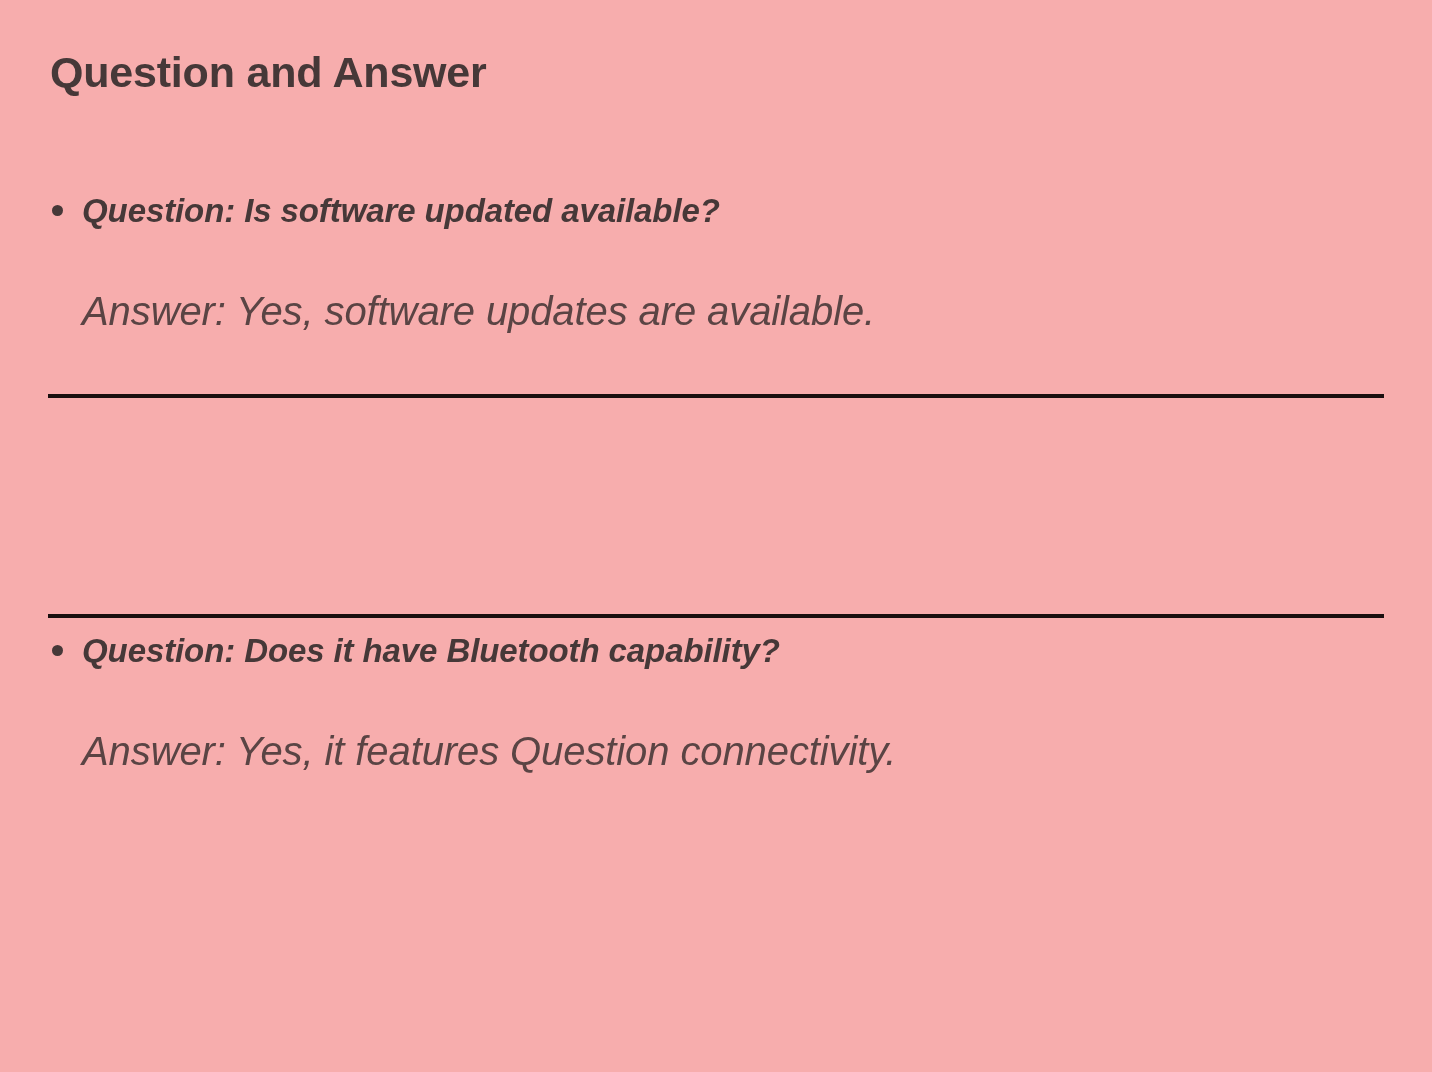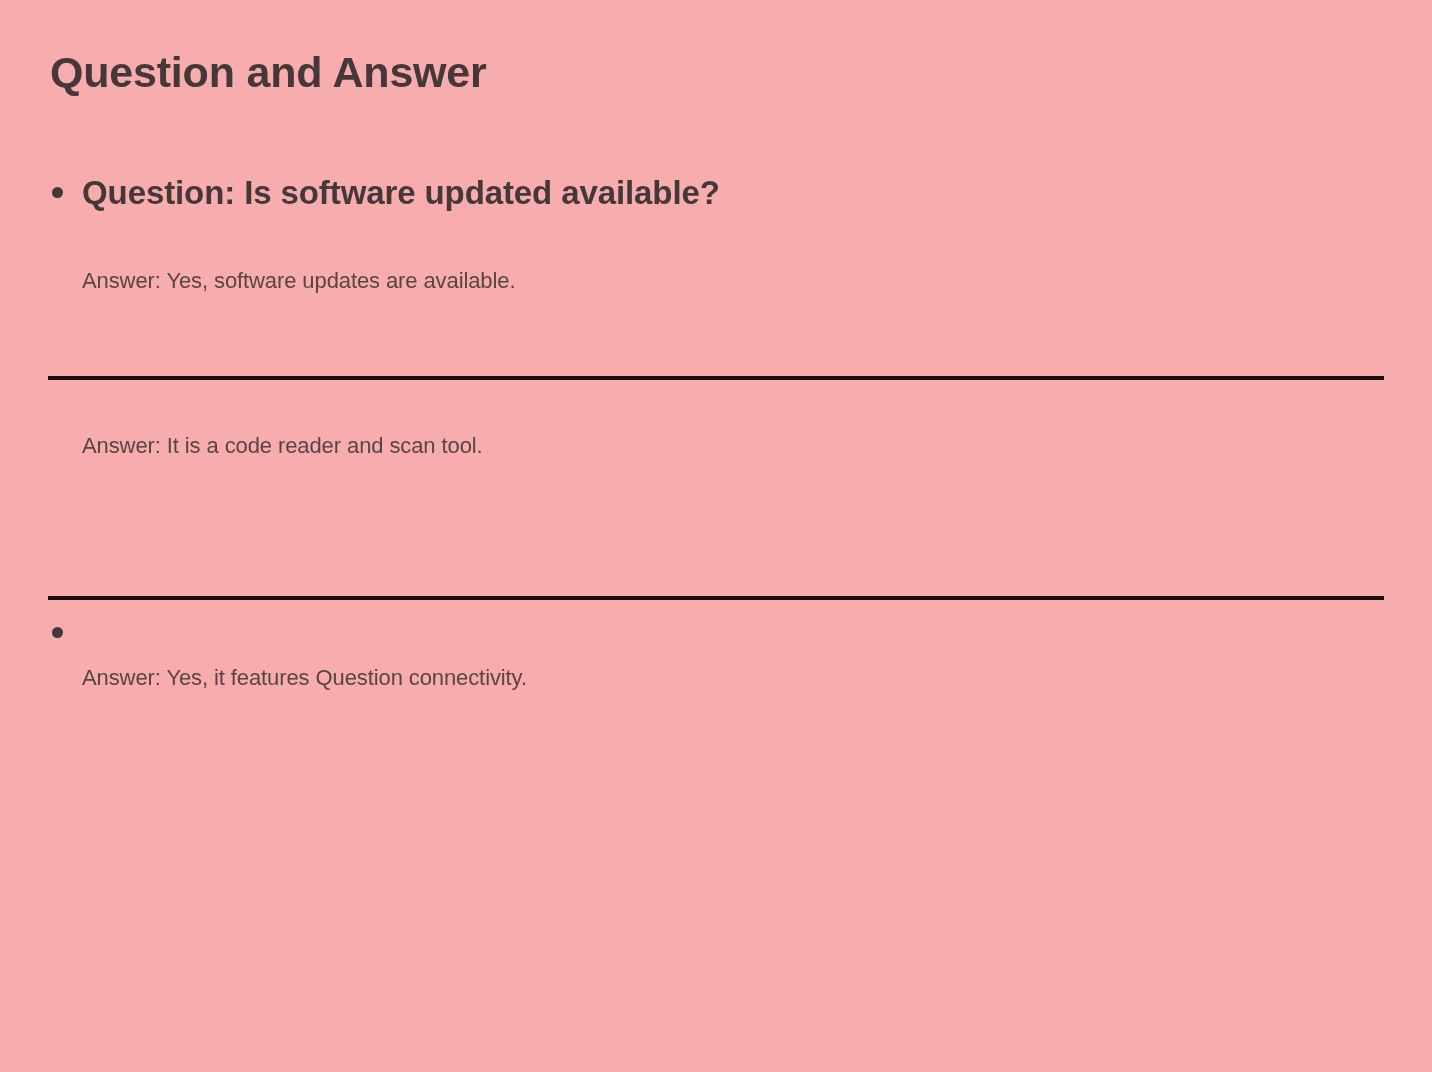--- a/index.html
+++ b/index.html
@@ -32,25 +32,26 @@
     font-weight: bold;
     letter-spacing: -0.2px;
     line-height: 1.15;
     color: #463838;
     margin: 0;
   }
 
   .qa-list {
     position: absolute;
     left: 48px;
-    top: 160px;
+    top: 178px;
     width: 1336px;
     list-style: none;
     margin: 0;
     padding: 0;
+    font-style: italic;
   }
 
   .qa-item {
     position: relative;
     height: 220px;
     box-sizing: border-box;
   }
 
   .qa-item.has-divider {
     border-bottom: 4px solid #1a0f0f;
@@ -78,21 +79,21 @@
     line-height: 1.3;
     color: #463838;
     margin: 0;
     letter-spacing: -0.1px;
   }
 
   .qa-answer {
     margin: 0;
     padding-left: 34px;
     padding-top: 52px;
-    font-size: 22px;
+    font-size: 40px;
     font-weight: normal;
     line-height: 1.3;
     color: #5a4444;
     letter-spacing: -0.1px;
   }
 </style>
 </head>
 <body>
 
 <div class="page">
@@ -104,25 +105,25 @@
     <li class="qa-item has-divider">
       <div class="qa-question-row">
         <span class="bullet-dot"></span>
         <p class="qa-question">Question: Is software updated available?</p>
       </div>
       <p class="qa-answer">Answer: Yes, software updates are available.</p>
     </li>
 
 
     <li class="qa-item has-divider">
-      <p class="qa-answer">Answer: It is a code reader and scan tool.</p>
     </li>
 
     <li class="qa-item">
       <div class="qa-question-row">
         <span class="bullet-dot"></span>
+        <p class="qa-question">Question: Does it have Bluetooth capability?</p>
       </div>
       <p class="qa-answer">Answer: Yes, it features Question connectivity.</p>
     </li>
 
   </ul>
 
 </div>
 
 </body></html>

